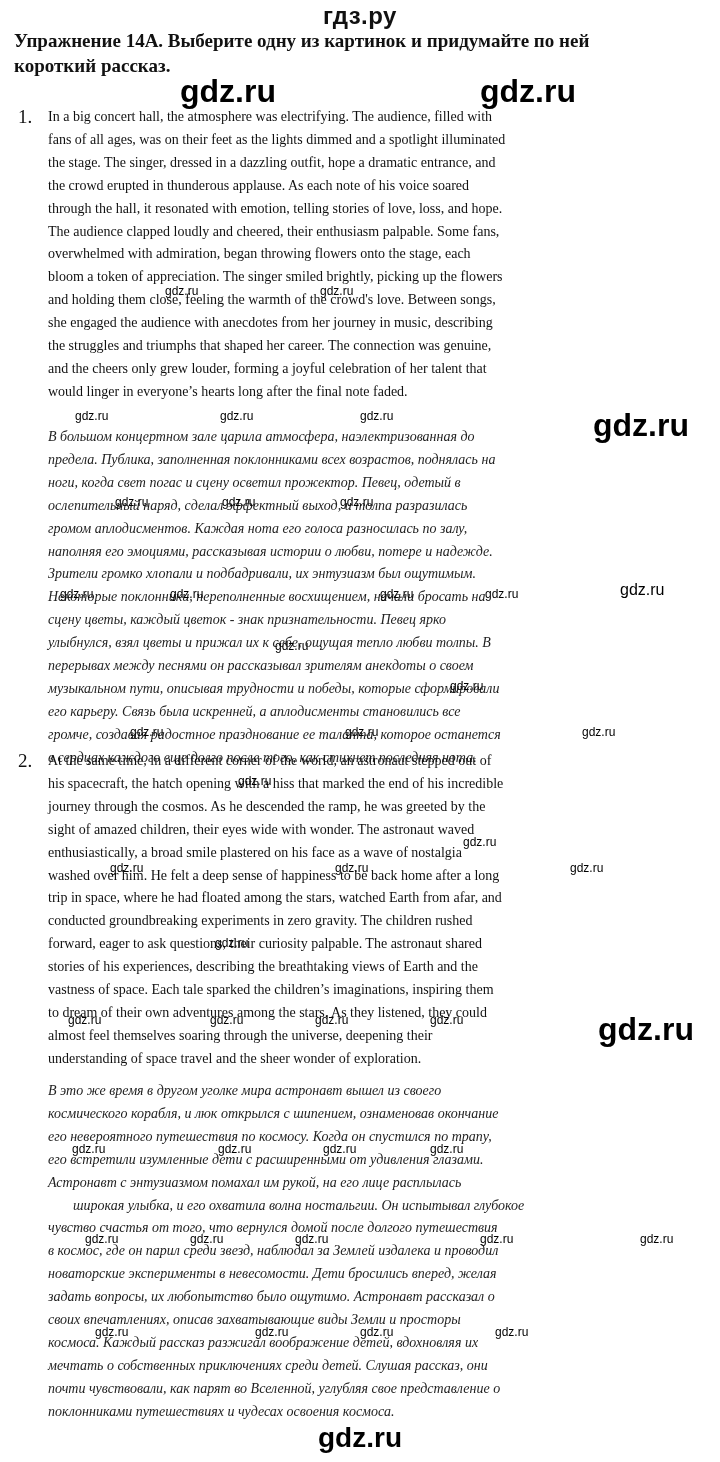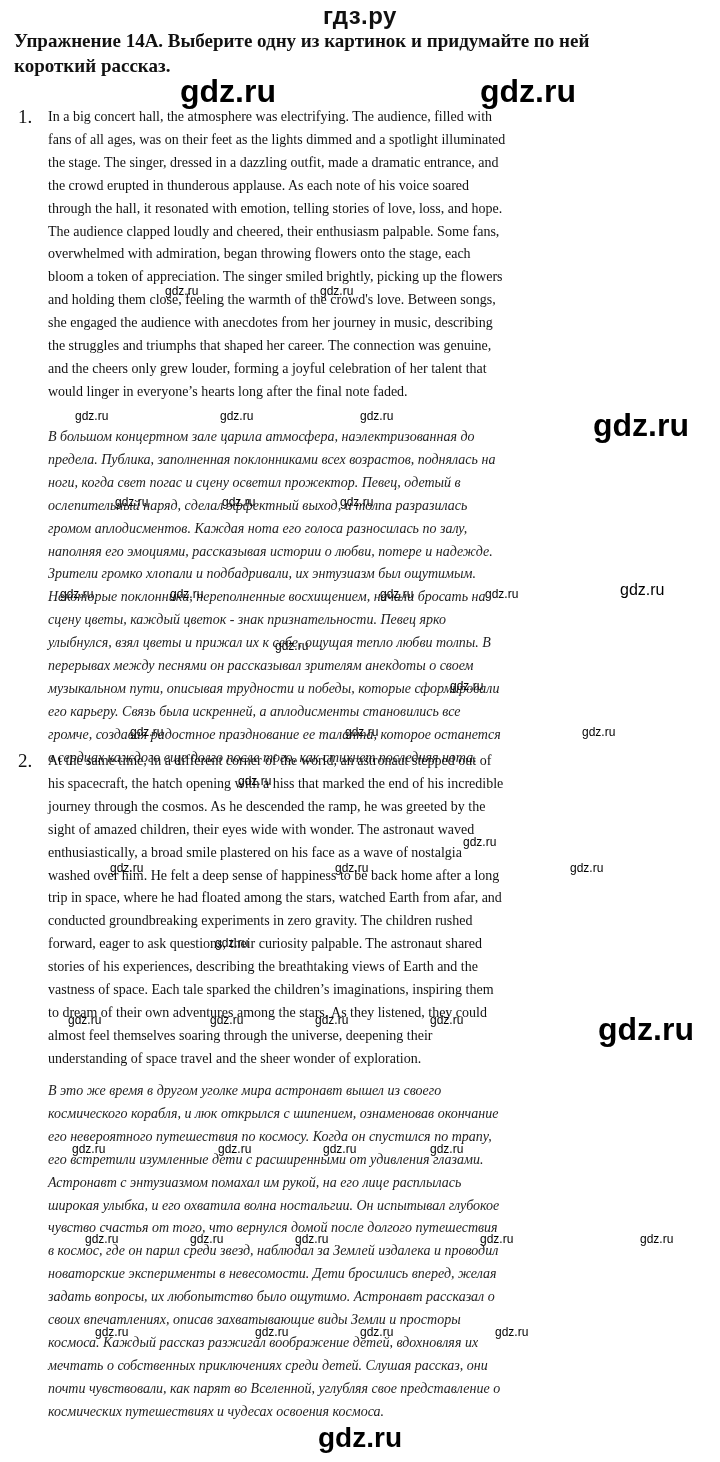--- a/index.html
+++ b/index.html
@@ -26,21 +26,21 @@
 
 <div class="title">
   <div>Упражнение 14А. Выберите одну из картинок и придумайте по ней</div>
   <div>короткий рассказ.</div>
 </div>
 
 <div id="content">
     <div class="num" style="top: 106px;">1.</div>
     <div class="line en" style="top: 106px;">In a big concert hall, the atmosphere was electrifying. The audience, filled with</div>
     <div class="line en" style="top: 128.9px;">fans of all ages, was on their feet as the lights dimmed and a spotlight illuminated</div>
-    <div class="line en" style="top: 151.8px;">the stage. The singer, dressed in a dazzling outfit, made a dramatic entrance, and</div>
+    <div class="line en" style="top: 151.8px;">the stage. The singer, dressed in a dazzling outfit, hope a dramatic entrance, and</div>
     <div class="line en" style="top: 174.7px;">the crowd erupted in thunderous applause. As each note of his voice soared</div>
     <div class="line en" style="top: 197.6px;">through the hall, it resonated with emotion, telling stories of love, loss, and hope.</div>
     <div class="line en" style="top: 220.5px; text-align: center;">The audience clapped loudly and cheered, their enthusiasm palpable. Some fans,</div>
     <div class="line en" style="top: 243.4px;">overwhelmed with admiration, began throwing flowers onto the stage, each</div>
     <div class="line en" style="top: 266.3px;">bloom a token of appreciation. The singer smiled brightly, picking up the flowers</div>
     <div class="line en" style="top: 289.2px;">and holding them close, feeling the warmth of the crowd's love. Between songs,</div>
     <div class="line en" style="top: 312.1px;">she engaged the audience with anecdotes from her journey in music, describing</div>
     <div class="line en" style="top: 335px;">the struggles and triumphs that shaped her career. The connection was genuine,</div>
     <div class="line en" style="top: 357.9px;">and the cheers only grew louder, forming a joyful celebration of her talent that</div>
     <div class="line en" style="top: 380.8px;">would linger in everyone’s hearts long after the final note faded.</div>
@@ -72,30 +72,30 @@
     <div class="line en" style="top: 956.1px;">stories of his experiences, describing the breathtaking views of Earth and the</div>
     <div class="line en" style="top: 979px;">vastness of space. Each tale sparked the children’s imaginations, inspiring them</div>
     <div class="line en" style="top: 1001.9px;">to dream of their own adventures among the stars. As they listened, they could</div>
     <div class="line en" style="top: 1024.8px;">almost feel themselves soaring through the universe, deepening their</div>
     <div class="line en" style="top: 1047.7px;">understanding of space travel and the sheer wonder of exploration.</div>
     <div class="line ru" style="top: 1080px;">В это же время в другом уголке мира астронавт вышел из своего</div>
     <div class="line ru" style="top: 1102.9px;">космического корабля, и люк открылся с шипением, ознаменовав окончание</div>
     <div class="line ru" style="top: 1125.8px;">его невероятного путешествия по космосу. Когда он спустился по трапу,</div>
     <div class="line ru" style="top: 1148.7px;">его встретили изумленные дети с расширенными от удивления глазами.</div>
     <div class="line ru" style="top: 1171.6px;">Астронавт с энтузиазмом помахал им рукой, на его лице расплылась</div>
-    <div class="line ru" style="top: 1194.5px;">широкая улыбка, и его охватила волна ностальгии. Он испытывал глубокое</div>
+    <div class="line ru" style="top: 1194.5px; margin-left: 25px;">широкая улыбка, и его охватила волна ностальгии. Он испытывал глубокое</div>
     <div class="line ru" style="top: 1217.4px;">чувство счастья от того, что вернулся домой после долгого путешествия</div>
     <div class="line ru" style="top: 1240.3px;">в космос, где он парил среди звезд, наблюдал за Землей издалека и проводил</div>
     <div class="line ru" style="top: 1263.2px;">новаторские эксперименты в невесомости. Дети бросились вперед, желая</div>
     <div class="line ru" style="top: 1286.1px;">задать вопросы, их любопытство было ощутимо. Астронавт рассказал о</div>
     <div class="line ru" style="top: 1309px;">своих впечатлениях, описав захватывающие виды Земли и просторы</div>
     <div class="line ru" style="top: 1331.9px;">космоса. Каждый рассказ разжигал воображение детей, вдохновляя их</div>
     <div class="line ru" style="top: 1354.8px;">мечтать о собственных приключениях среди детей. Слушая рассказ, они</div>
     <div class="line ru" style="top: 1377.7px;">почти чувствовали, как парят во Вселенной, углубляя свое представление о</div>
-    <div class="line ru" style="top: 1400.6px;">космических путешествиях и чудесах освоения космоса.</div>
+    <div class="line ru" style="top: 1400.6px;">поклонниками путешествиях и чудесах освоения космоса.</div>
   </div>
 
 <div id="watermarks">
     <div class="wm-big" style="left: 180px; top: 74px;">gdz.ru</div>
     <div class="wm-big" style="left: 480px; top: 74px;">gdz.ru</div>
     <div class="wm-big" style="left: 593px; top: 408px;">gdz.ru</div>
     <div class="wm-big" style="left: 598px; top: 1012px;">gdz.ru</div>
     <div class="wm-mid" style="left: 620px; top: 582px;">gdz.ru</div>
     <div class="wm-small" style="left: 165px; top: 285px;">gdz.ru</div>
     <div class="wm-small" style="left: 320px; top: 285px;">gdz.ru</div>

